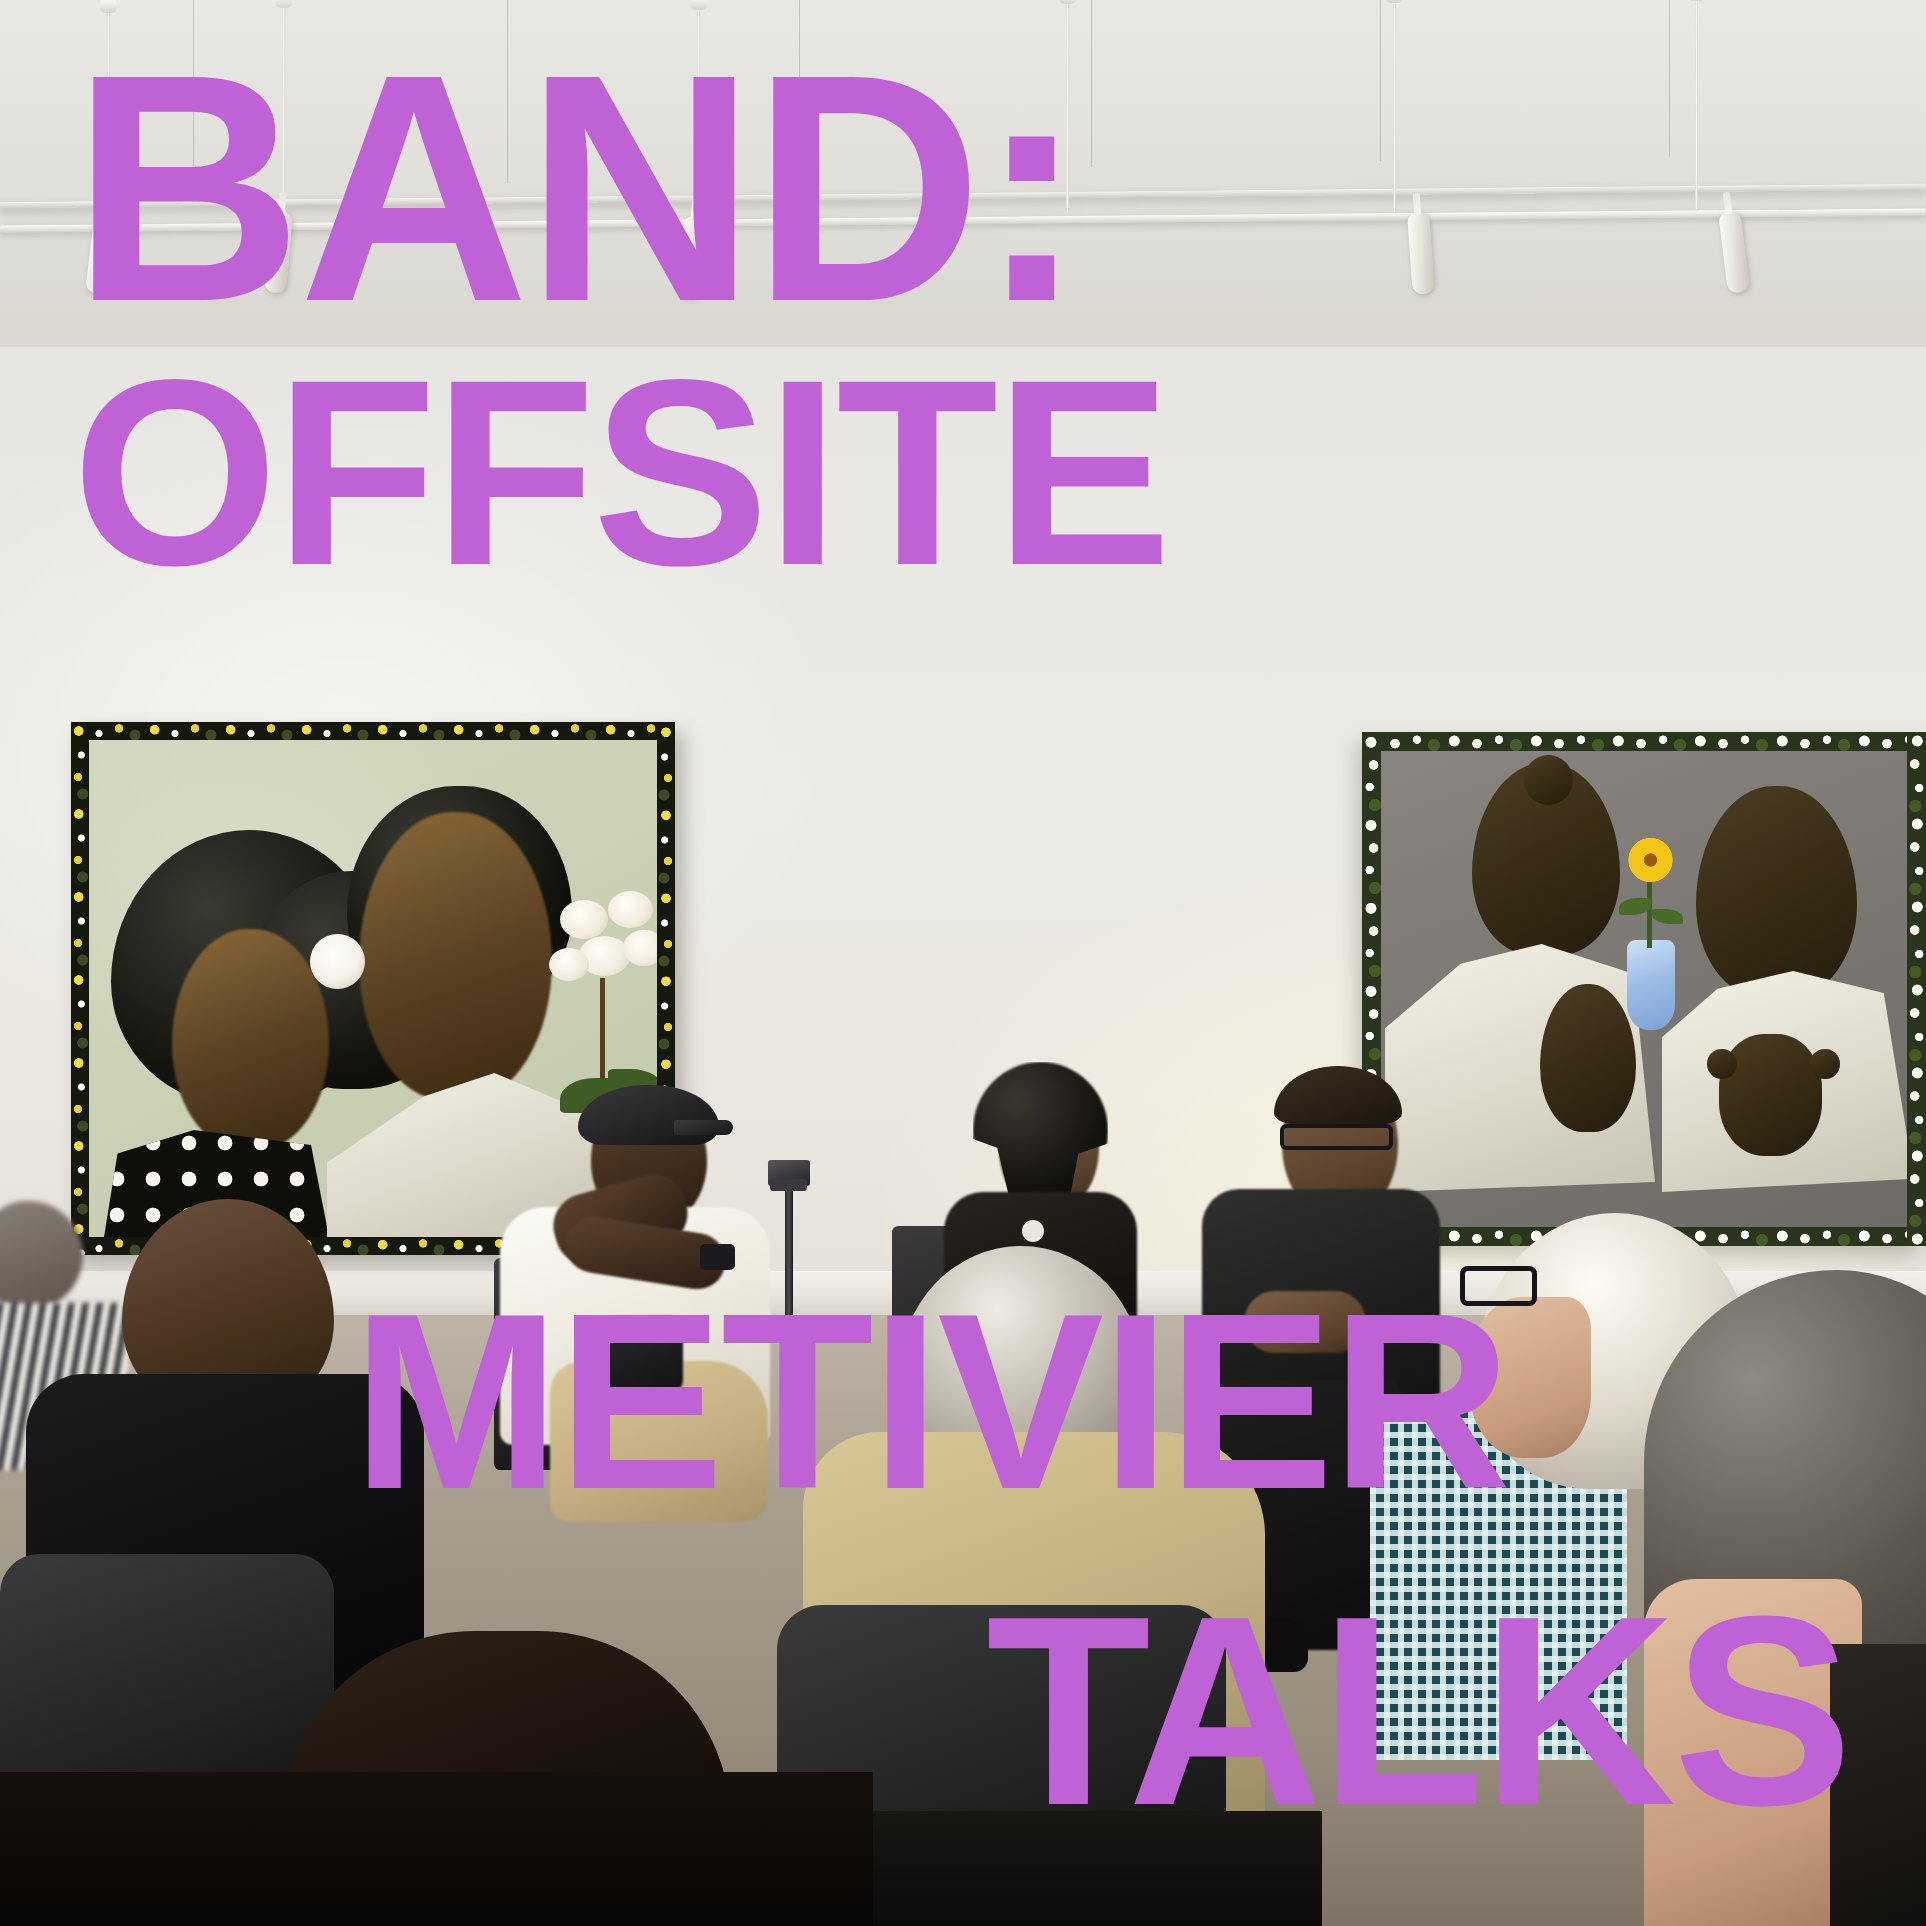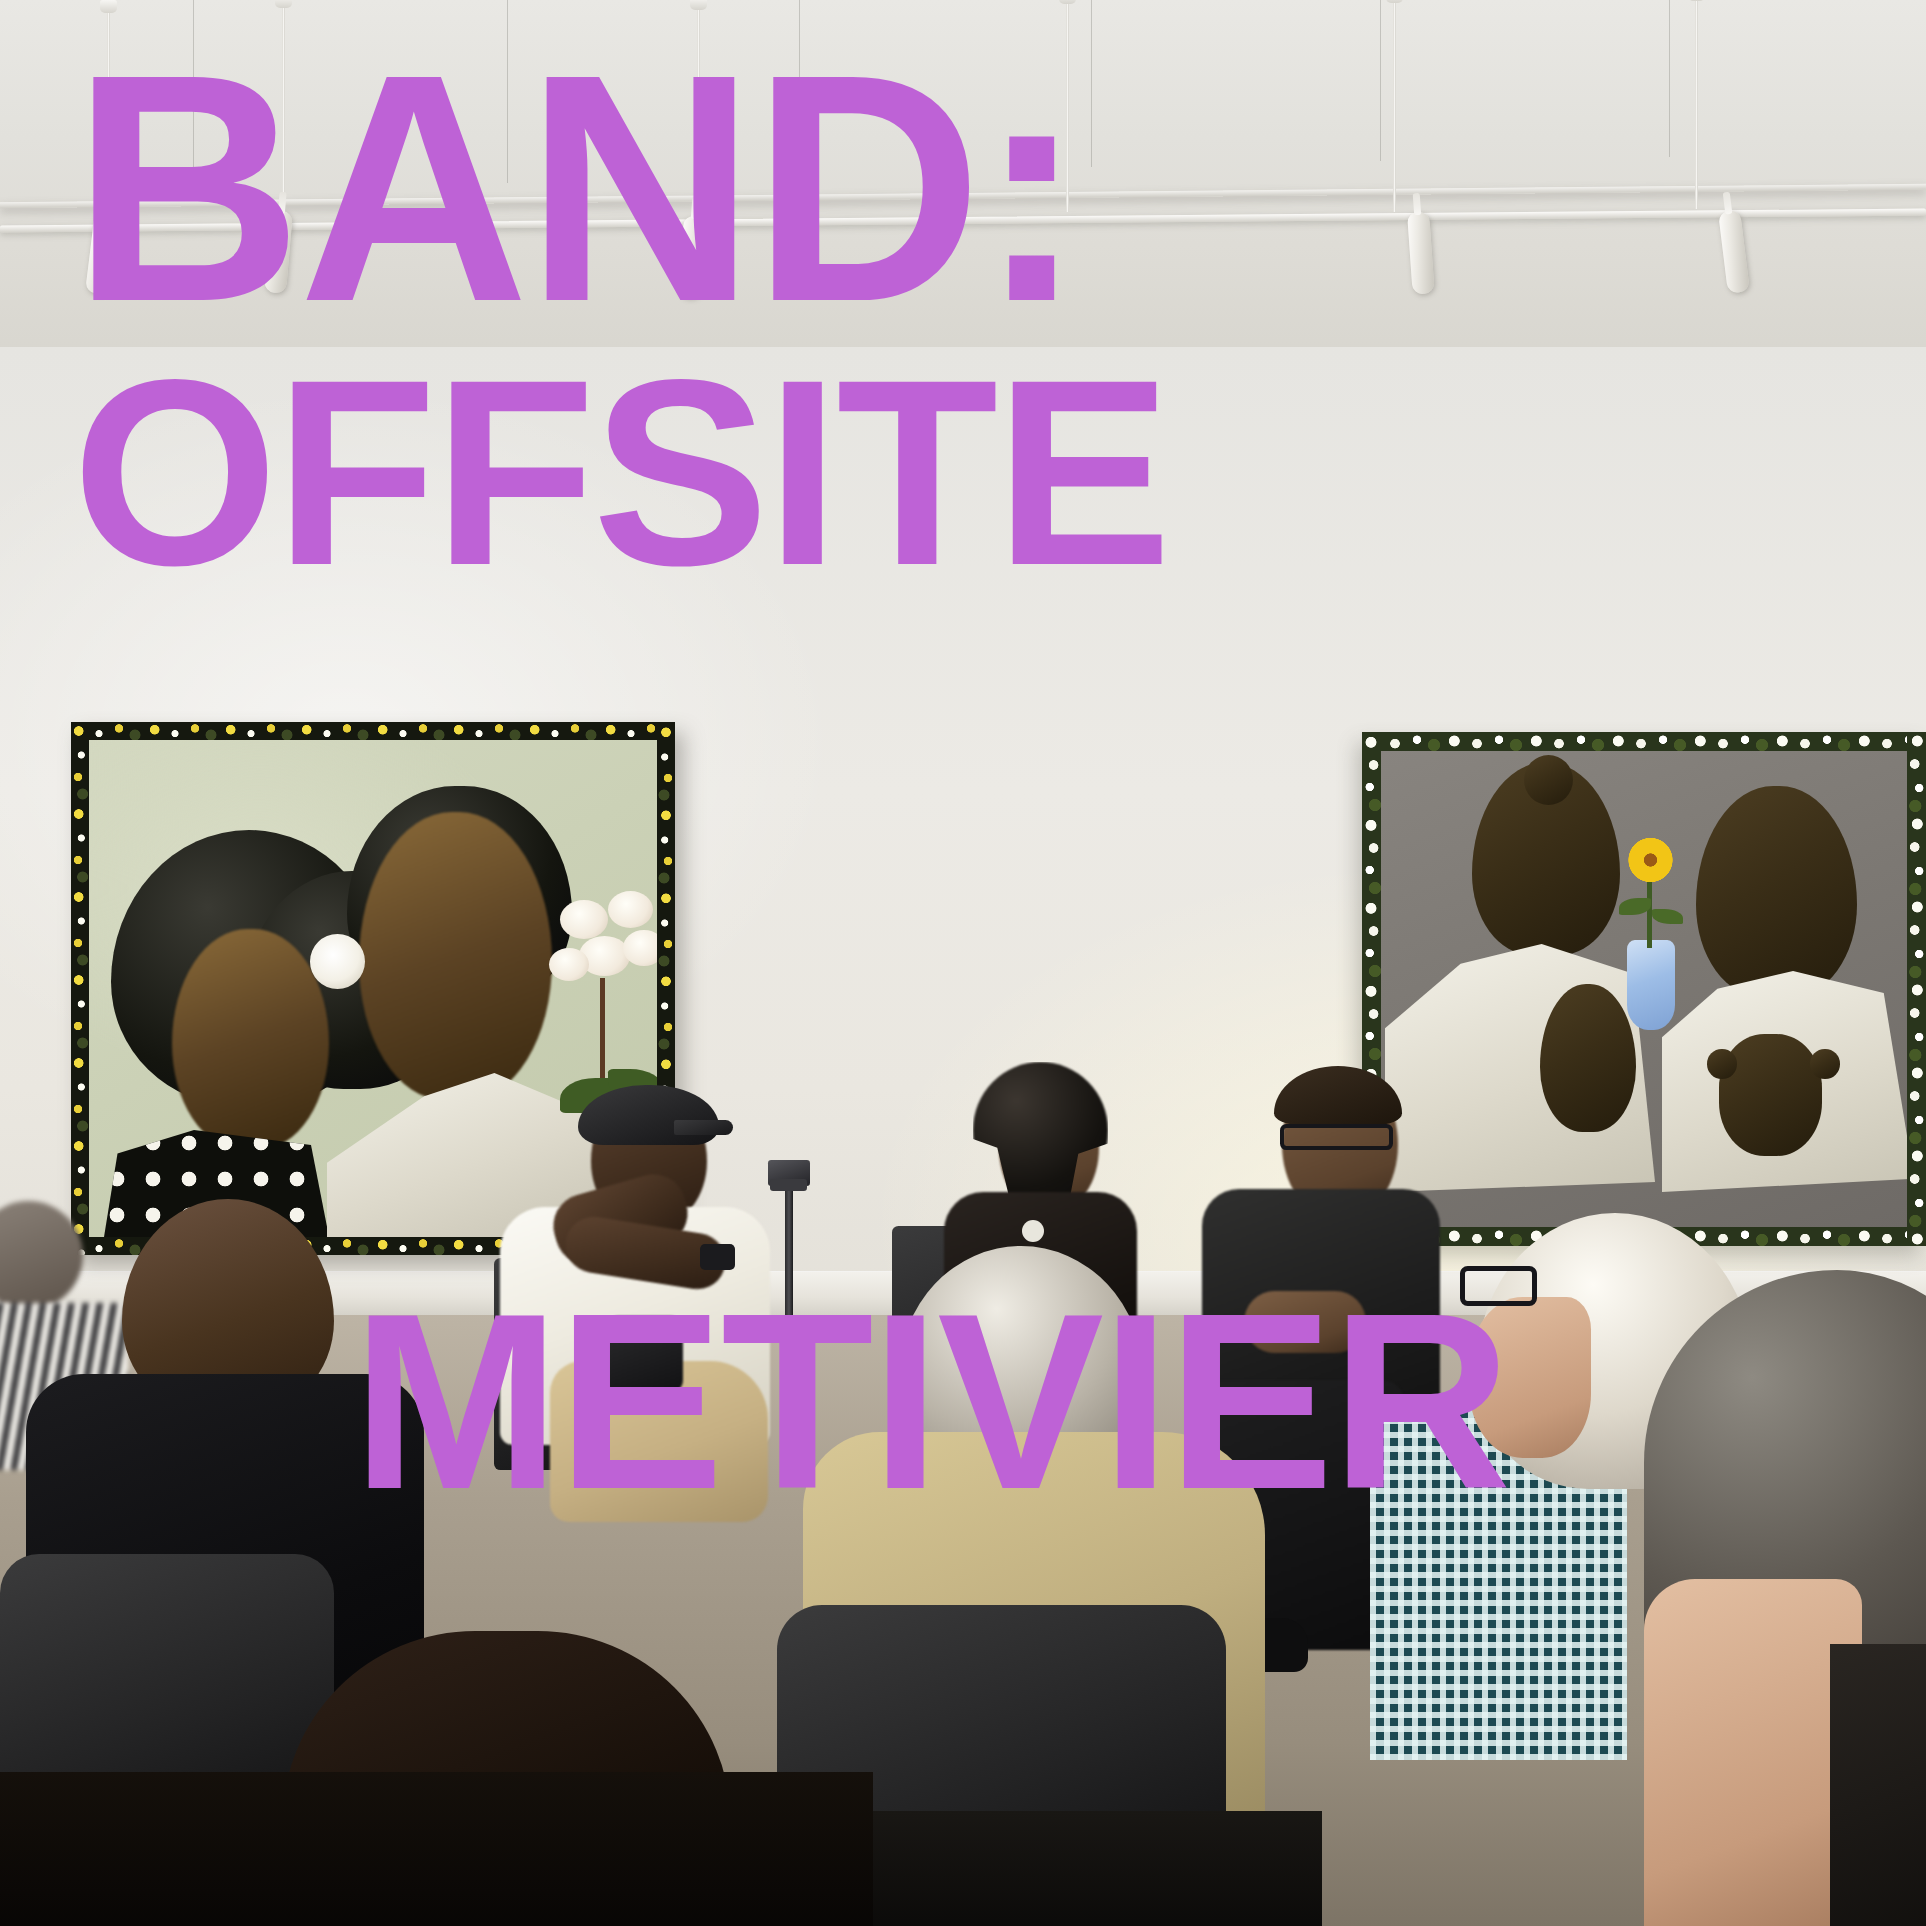--- a/index.html
+++ b/index.html
@@ -393,16 +393,17 @@
 
       <div class="fig" style="position:absolute;left:0px;top:1772px;width:873px;height:167px;background:linear-gradient(180deg,#15100b,#070504);"></div>
       <div class="fig" style="position:absolute;left:873px;top:1811px;width:449px;height:128px;background:linear-gradient(180deg,#191714,#0a0908);"></div>
     </div>
   </div>
 
   <div class="type-layer">
     <div class="headline" id="line-band" style="color: rgb(190, 98, 214);">BAND:</div>
     <div class="headline" id="line-offsite" style="color: rgb(190, 98, 214);">OFFSITE</div>
     <div class="headline" id="line-metivier" style="color: rgb(190, 98, 214);">METIVIER</div>
+    <div class="headline" id="line-talks" style="color: rgb(190, 98, 214);">TALKS</div>
   </div>
 
 </div>
 
 
 </body></html>

